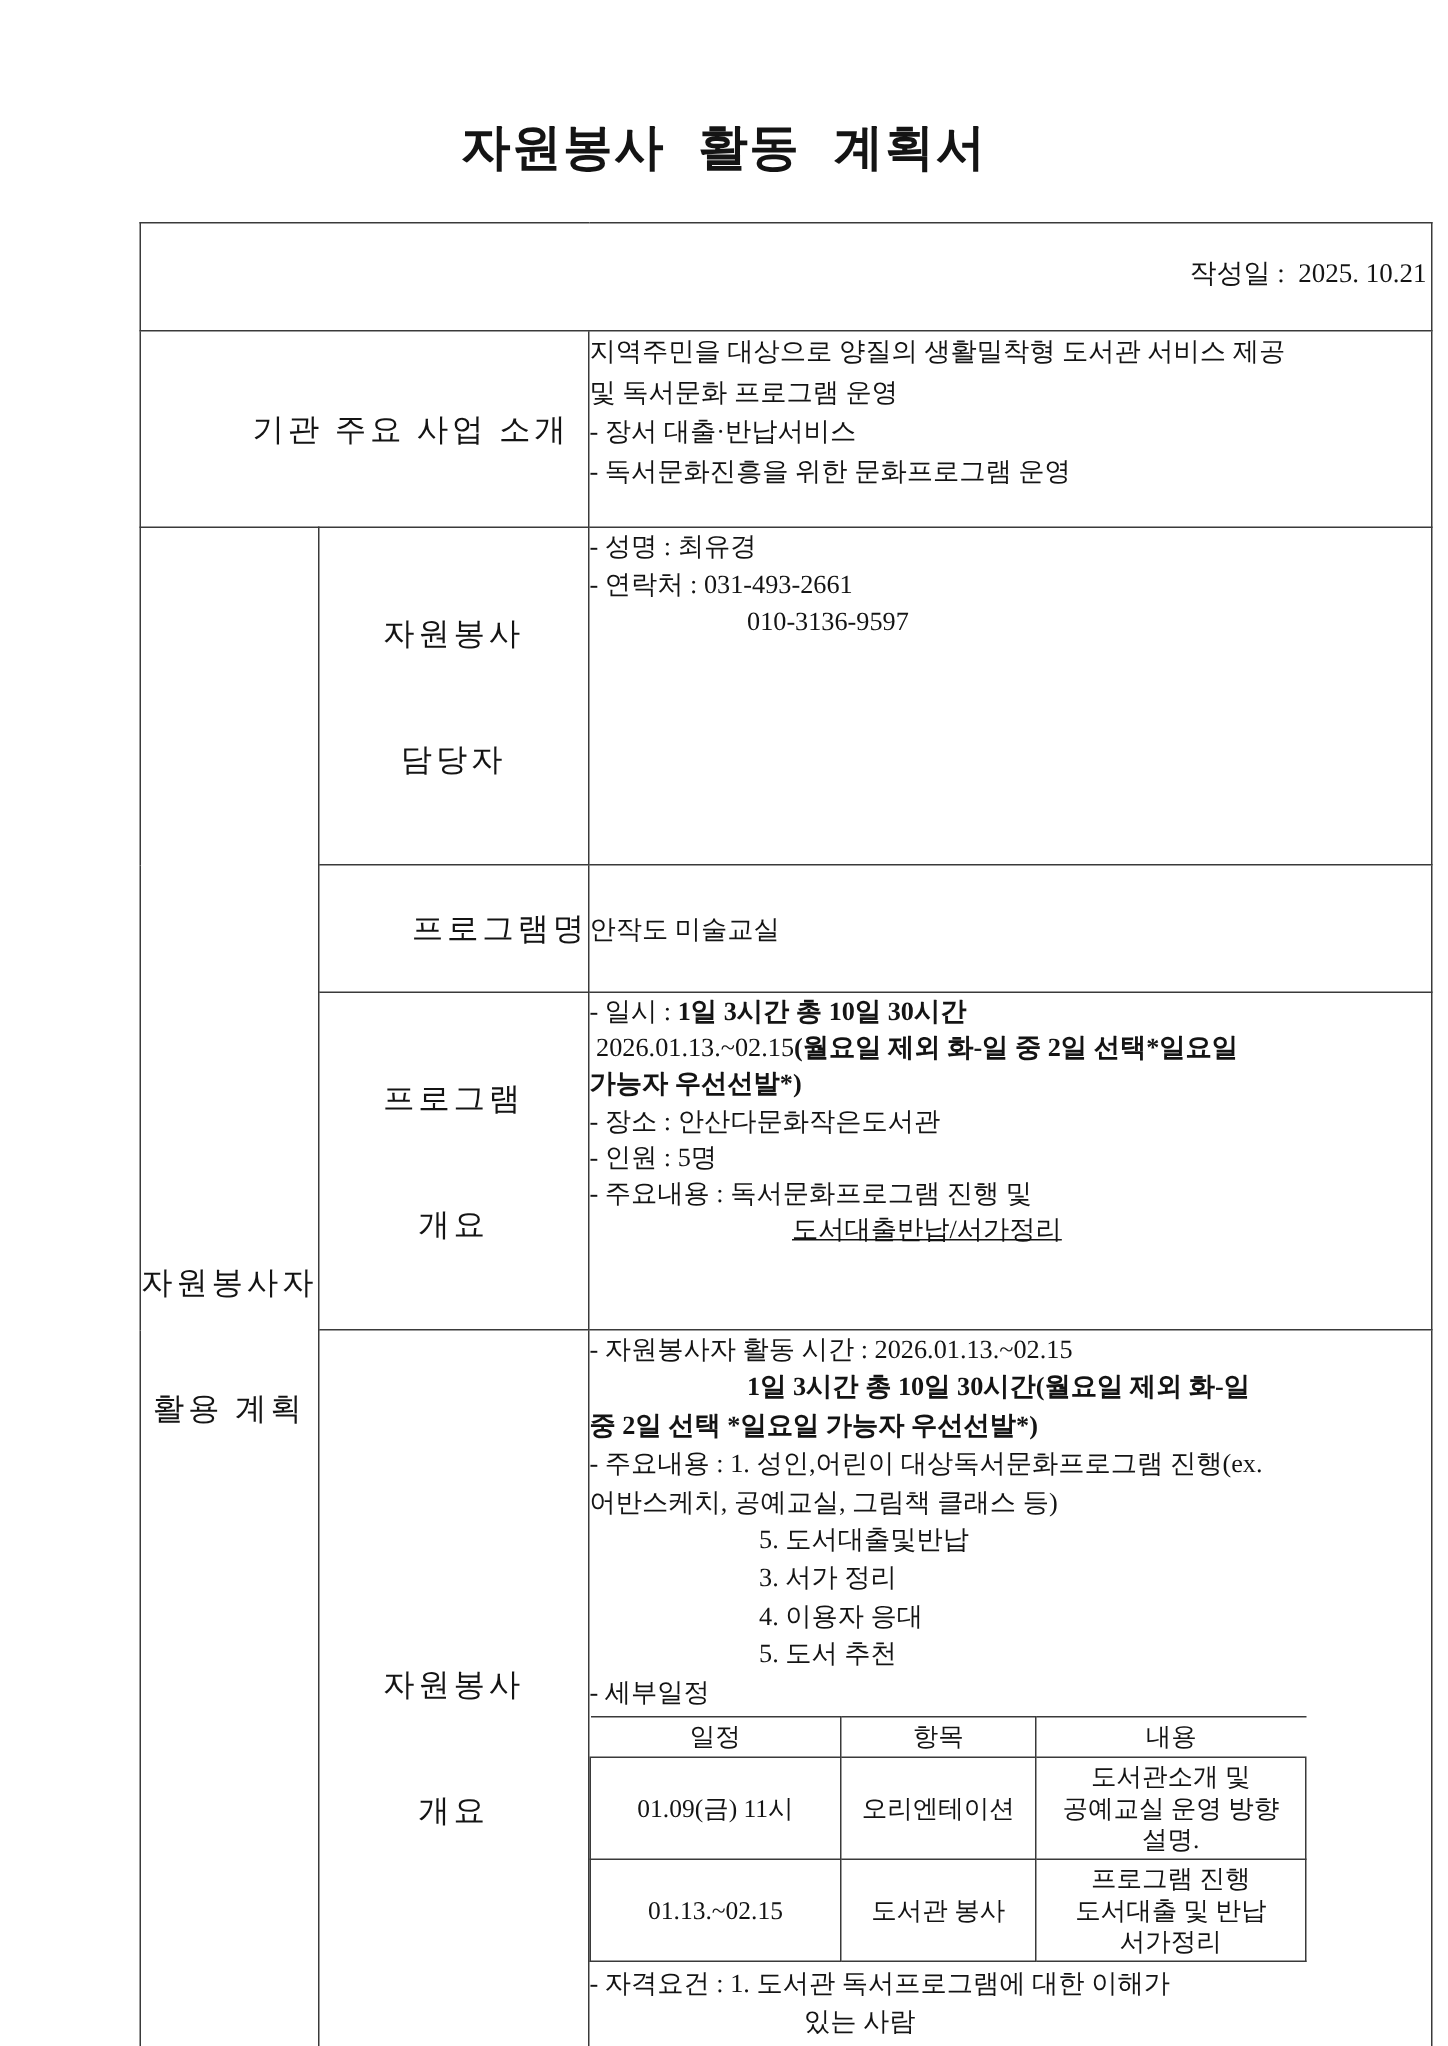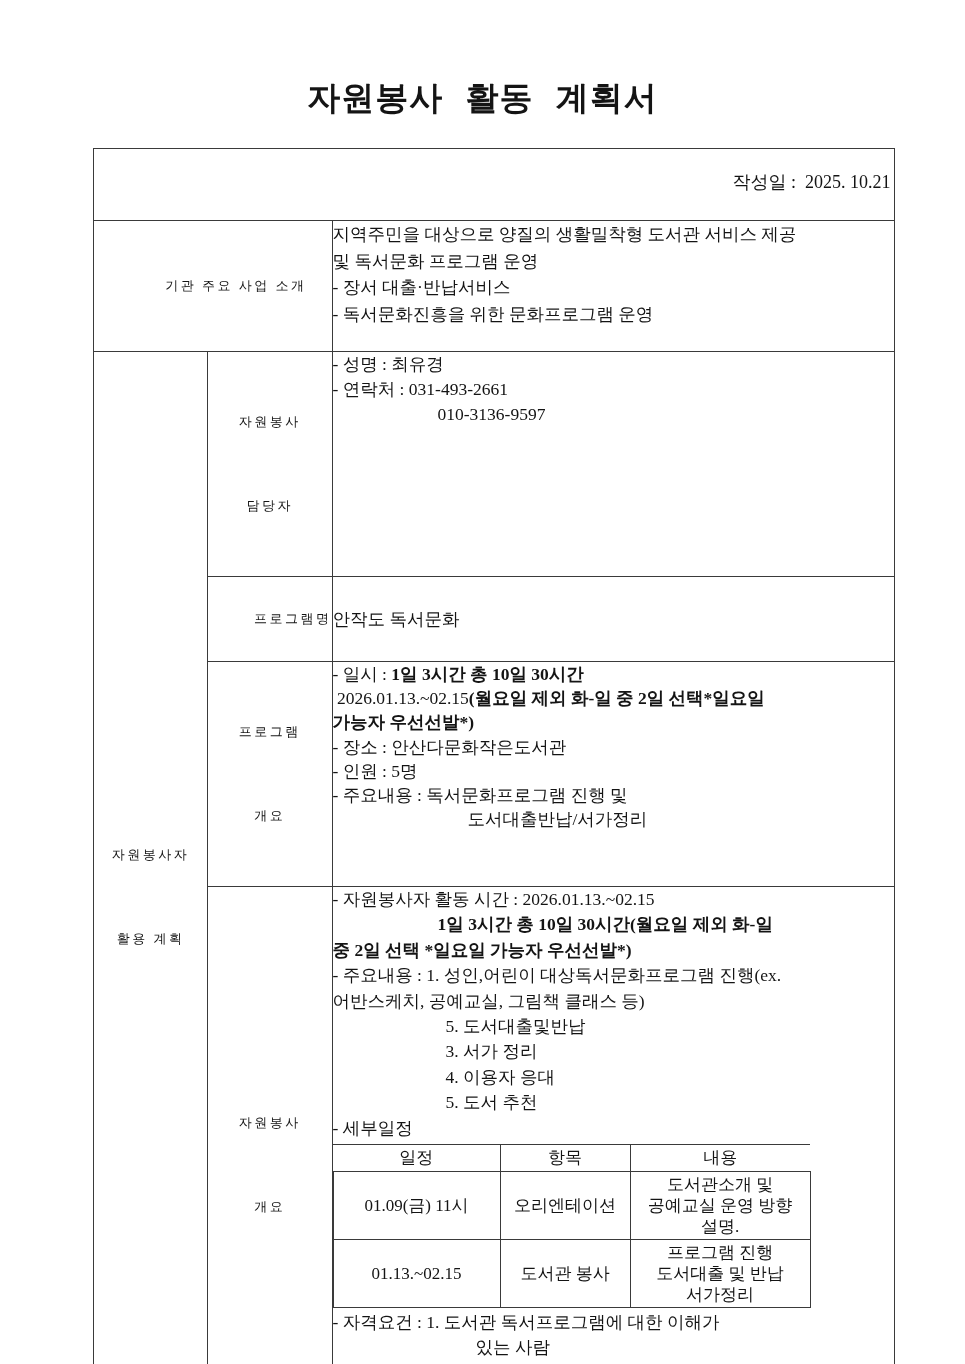--- a/index.html
+++ b/index.html
@@ -26,35 +26,35 @@
   }
 
   .date-cell{
     text-align:right;vertical-align:bottom !important;
     padding:0 3px 5px 0 !important;
     font-size:18px;white-space:pre;
   }
 
   .label-cell{
     text-align:center;vertical-align:middle !important;
-    font-size:13px;letter-spacing:2.5px;line-height:28px;white-space:pre;
+    font-size:21px;letter-spacing:2.5px;line-height:28px;white-space:pre;
   }
 
   .content-cell{font-size:17.5px;}
   .ln{white-space:pre;}
 
   .org-content{padding:10px 4px 0 9px;line-height:26.5px;margin-top:32px;}
 
   .mgr-content{padding:7px 4px 0 9px;line-height:25px;}
   .mgr-content .indent-phone{padding-left:105px;}
 
   .pgname-content{vertical-align:middle !important;padding:0 4px 0 9px;}
 
   .ovw-content{padding:4px 4px 0 9px;line-height:24.2px;}
-  .ovw-content .indent-cont{padding-left:135px;}
+  .ovw-content .indent-cont{padding-left:135px;text-decoration:underline;}
 
   .vol-content{padding:15px 4px 0 9px;line-height:25.4px;}
   .vol-content .indent-bold{padding-left:105px;}
   .vol-content .indent-num{padding-left:113px;}
   .vol-content .indent-q2{padding-left:143px;}
   .vol-content .indent-q34{padding-left:73px;}
 
   .b{font-weight:bold;}
 
   table.sched{
@@ -127,21 +127,21 @@
         <div class="ln">- 연락처 : 031-493-2661</div>
         <div class="ln indent-phone">010-3136-9597</div>
       </td>
     </tr>
 
     <tr style="height:55px">
       <td class="label-cell">
         <span>프로그램명</span>
       </td>
       <td class="content-cell pgname-content">
-        <span class="ln">안작도 독서문화</span>
+        <span class="ln">안작도 미술교실</span>
       </td>
     </tr>
 
     <tr style="height:169px">
       <td class="label-cell">
         <div class="ln">프로그램</div>
         <div class="ln">개요</div>
       </td>
       <td class="content-cell ovw-content">
         <div class="ln"><span>- 일시 : </span><span class="b">1일 3시간 총 10일 30시간</span></div>

